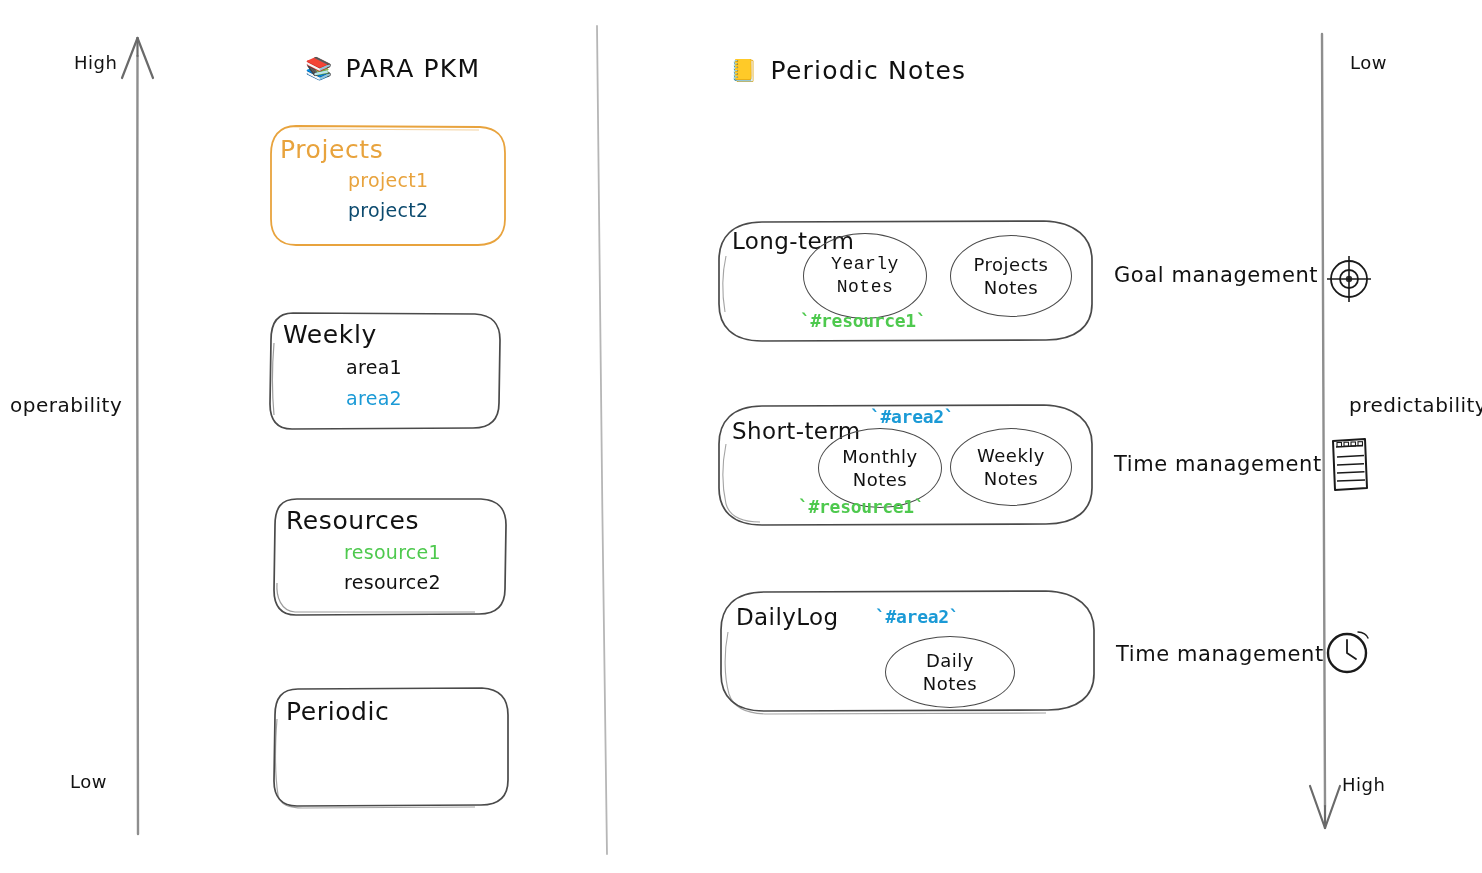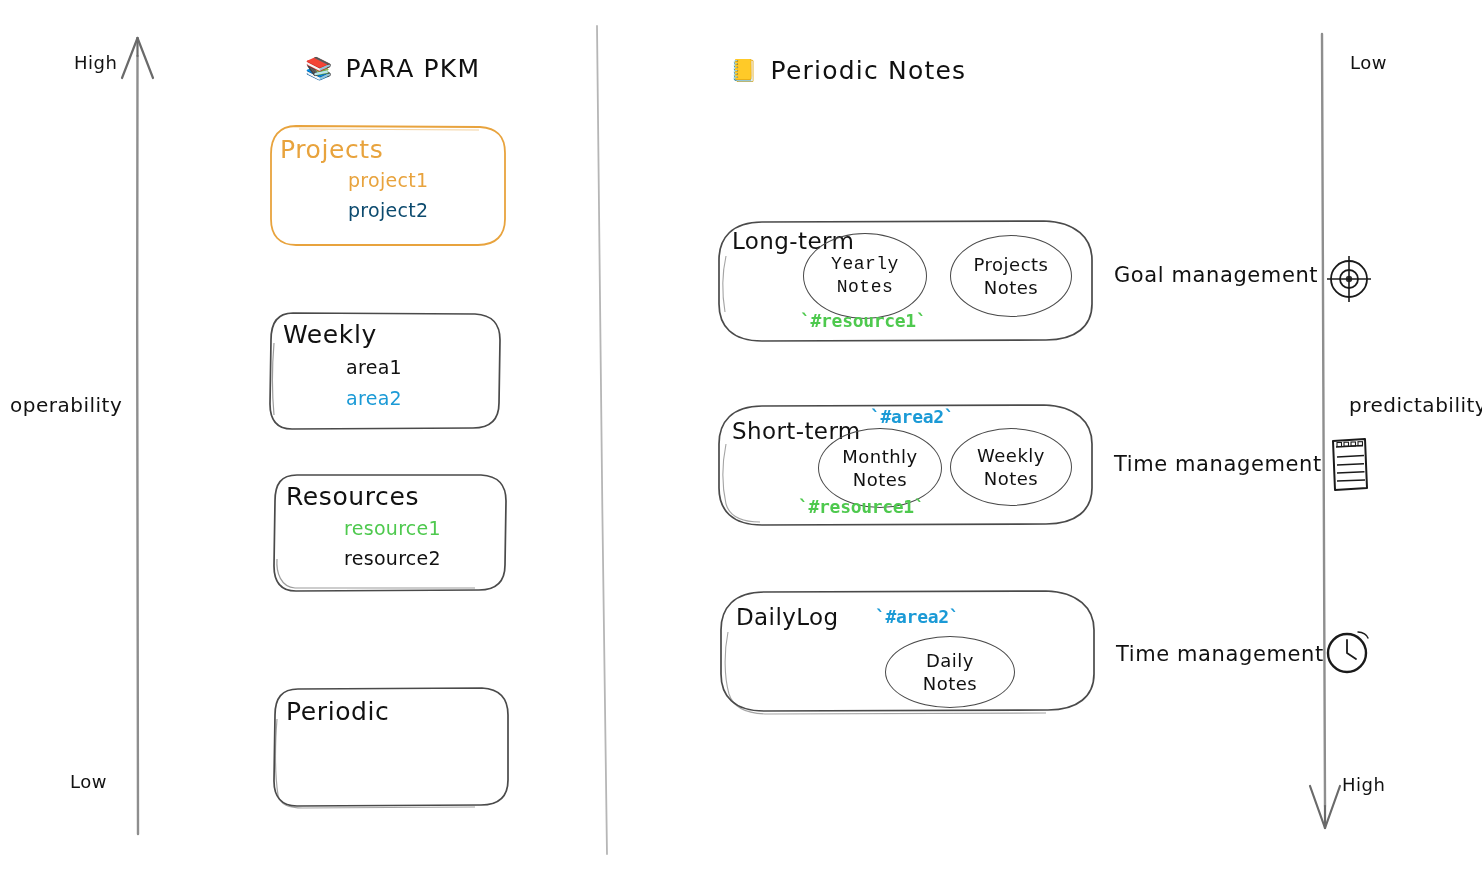--- a/index.html
+++ b/index.html
@@ -162,21 +162,21 @@
   <div class="para-card" style="left:258px; top:312px; width:230px; height:116px;">
     <svg style="position:absolute; left:-5px; top:-5px;" width="242" height="128" viewBox="0 0 242 128">
       <path d="M28 6 L210 7 C228 8 235 17 235 33 L234 96 C234 112 226 121 208 121 L27 122 C11 122 5 112 5 97 L6 33 C6 16 12 6 28 6 Z" fill="none" stroke="#4a4a4a" stroke-width="1.7" stroke-linejoin="round"></path>
       <path d="M9 36 C7 60 7 86 9 108" fill="none" stroke="#4a4a4a" stroke-width="1.2" opacity="0.55"></path>
     </svg>
     <div class="card-title hand" style="left:13px; top:8px; color:#111;">Weekly</div>
     <div class="para-item hand" style="left:76px; top:44px; color:#111111;">area1</div>
     <div class="para-item hand" style="left:76px; top:75px; color:#1b9ad6;">area2</div>
   </div>
 
-  <div class="para-card" style="left:262px; top:474px; width:232px; height:116px;">
+  <div class="para-card" style="left:262px; top:498px; width:232px; height:116px;">
     <svg style="position:absolute; left:-5px; top:-5px;" width="244" height="130" viewBox="0 0 244 130">
       <path d="M28 6 L212 6 C230 7 237 16 237 32 L236 96 C236 112 228 121 210 121 L27 122 C11 122 5 112 5 97 L6 32 C6 15 12 6 28 6 Z" fill="none" stroke="#4a4a4a" stroke-width="1.7" stroke-linejoin="round"></path>
       <path d="M8 90 C7 104 12 118 26 119 L206 119" fill="none" stroke="#4a4a4a" stroke-width="1.2" opacity="0.55"></path>
     </svg>
     <div class="card-title hand" style="left:12px; top:8px; color:#111;">Resources</div>
     <div class="para-item hand" style="left:70px; top:43px; color:#4ec94e;">resource1</div>
     <div class="para-item hand" style="left:70px; top:73px; color:#111111;">resource2</div>
   </div>
 
   <div class="para-card" style="left:262px; top:688px; width:234px; height:118px;">

